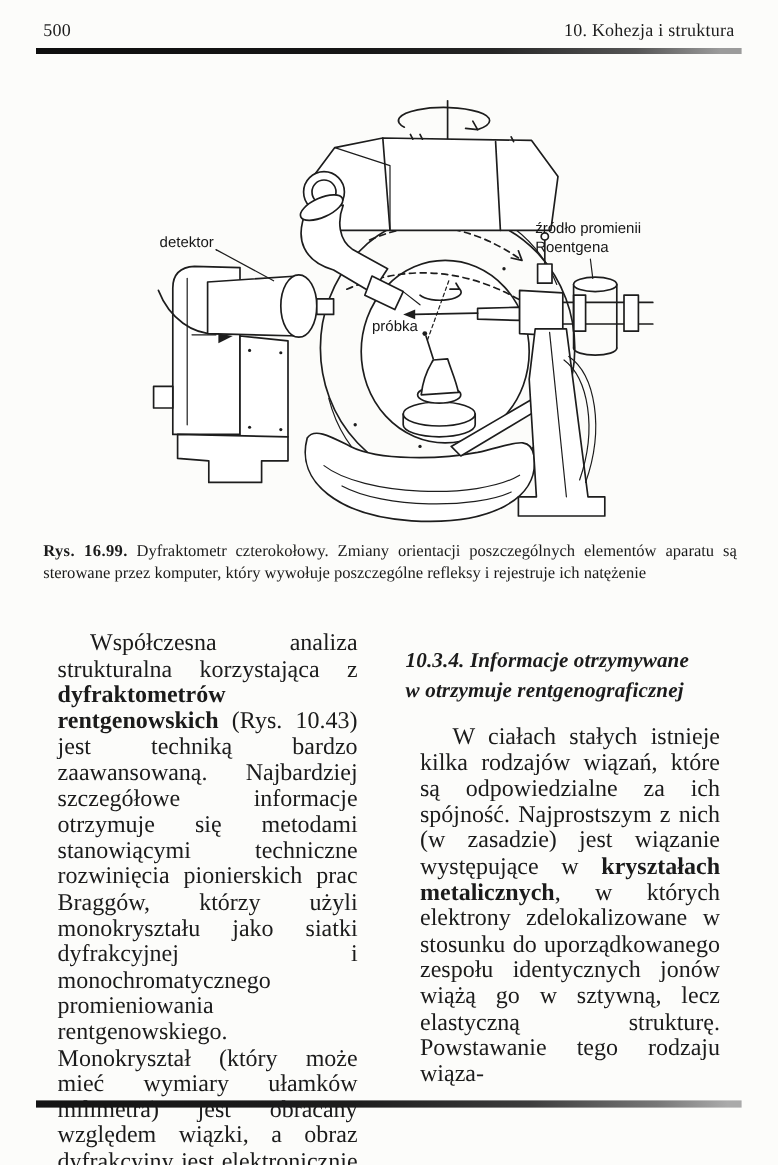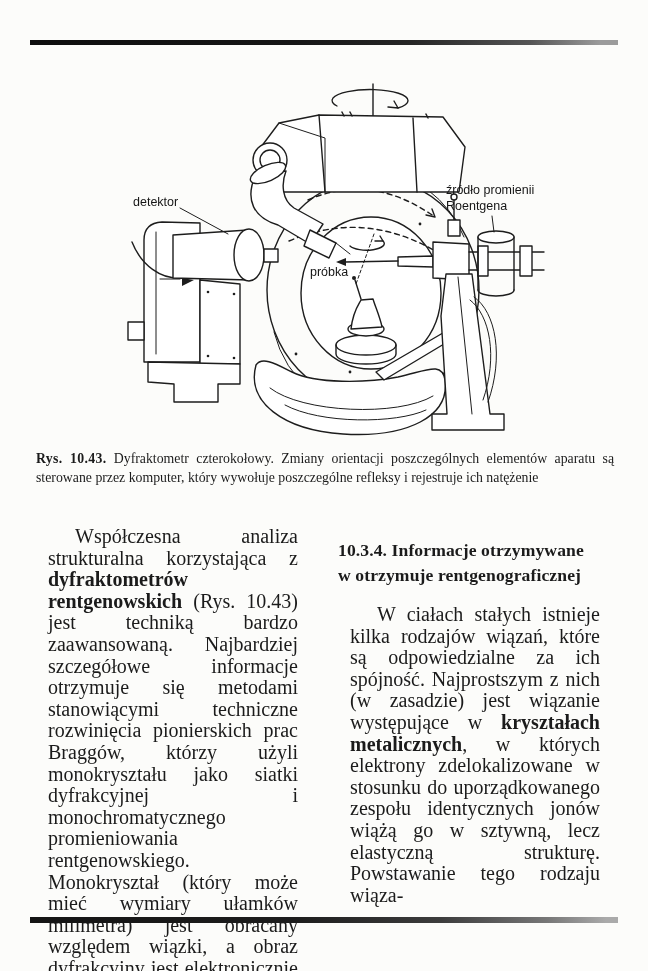--- a/index.html
+++ b/index.html
@@ -22,29 +22,33 @@
            font-size:13.8px;line-height:19px;text-align:justify;}
   .caption b{letter-spacing:.3px;}
   
   .col{position:absolute;top:514px;width:274px;}
   .col-left{left:36px;}
   .col-right{left:338px;}
   .body-p{margin:12px;font-size:20px;line-height:21.6px;text-align:justify;
           word-spacing:1px;}
   .body-p.indent{text-indent:27px;}
   h3.sec{margin:24px 0 0 0;font-family:"Liberation Serif",serif;font-weight:bold;
-         font-size:17.6px;line-height:25px;letter-spacing:.1px;}
+         font-size:17.6px;line-height:25px;letter-spacing:.1px;font-style:italic;}
   h3.sec .hline{display:block;}
   .col-right .body-p.after-head{margin-top:16px;}
 </style>
 </head>
 <body>
 
 <div id="page">
 
+  <div class="header">
+    <span>500</span>
+    <span>10. Kohezja i struktura</span>
+  </div>
   <div class="rule-top"></div>
 
   <div class="fig">
     <svg width="460" height="376" viewBox="0 0 460 376" fill="none" stroke="#1d1d1d" stroke-width="1.4" stroke-linejoin="round" stroke-linecap="round">
 
       <g>
         <ellipse cx="275" cy="218" rx="106" ry="112"></ellipse>
         <ellipse cx="273" cy="221" rx="70" ry="76" fill="#ffffff"></ellipse>
         <path d="M 176,260 A 106 112 0 0 0 214,320" stroke-width="1"></path>
         <path d="M 366,165 A 106 112 0 0 0 330,118" stroke-width="1"></path>
@@ -154,21 +158,21 @@
         <text x="348" y="138">Roentgena</text>
       </g>
       <g stroke-width="1">
         <line x1="82" y1="136" x2="130" y2="162"></line>
         <line x1="394" y1="144" x2="396" y2="160"></line>
       </g>
     </svg>
   </div>
 
   <div class="caption">
-    <b>Rys. 10.43.</b><span> Dyfraktometr czterokołowy. Zmiany orientacji poszczególnych elementów aparatu są sterowane przez komputer, który wywołuje poszczególne refleksy i rejestruje ich natężenie</span>
+    <b>Rys. 16.99.</b><span> Dyfraktometr czterokołowy. Zmiany orientacji poszczególnych elementów aparatu są sterowane przez komputer, który wywołuje poszczególne refleksy i rejestruje ich natężenie</span>
   </div>
 
   <div class="col col-left">
     <p class="body-p indent"><span>Współczesna analiza strukturalna korzystająca z </span><b>dyfraktometrów rentgenowskich</b><span> (Rys. 10.43) jest techniką bardzo zaawansowaną. Najbardziej szczegółowe informacje otrzymuje się metodami stanowiącymi techniczne rozwinięcia pionierskich prac Braggów, którzy użyli monokryształu jako siatki dyfrakcyjnej i monochromatycznego promieniowania rentgenowskiego. Monokryształ (który może mieć wymiary ułamków milimetra) jest obracany względem wiązki, a obraz dyfrakcyjny jest elektronicznie rejestrowany dla każdego położenia kryształu. Obraz ten jest analizowany przez komputer stanowiący zasadniczą część dyfraktometru, sterujący nim i podający</span></p>
   </div>
 
   <div class="col col-right">
     <h3 class="sec">
       <span class="hline">10.3.4. Informacje otrzymywane</span>
       <span class="hline">w otrzymuje rentgenograficznej</span>

